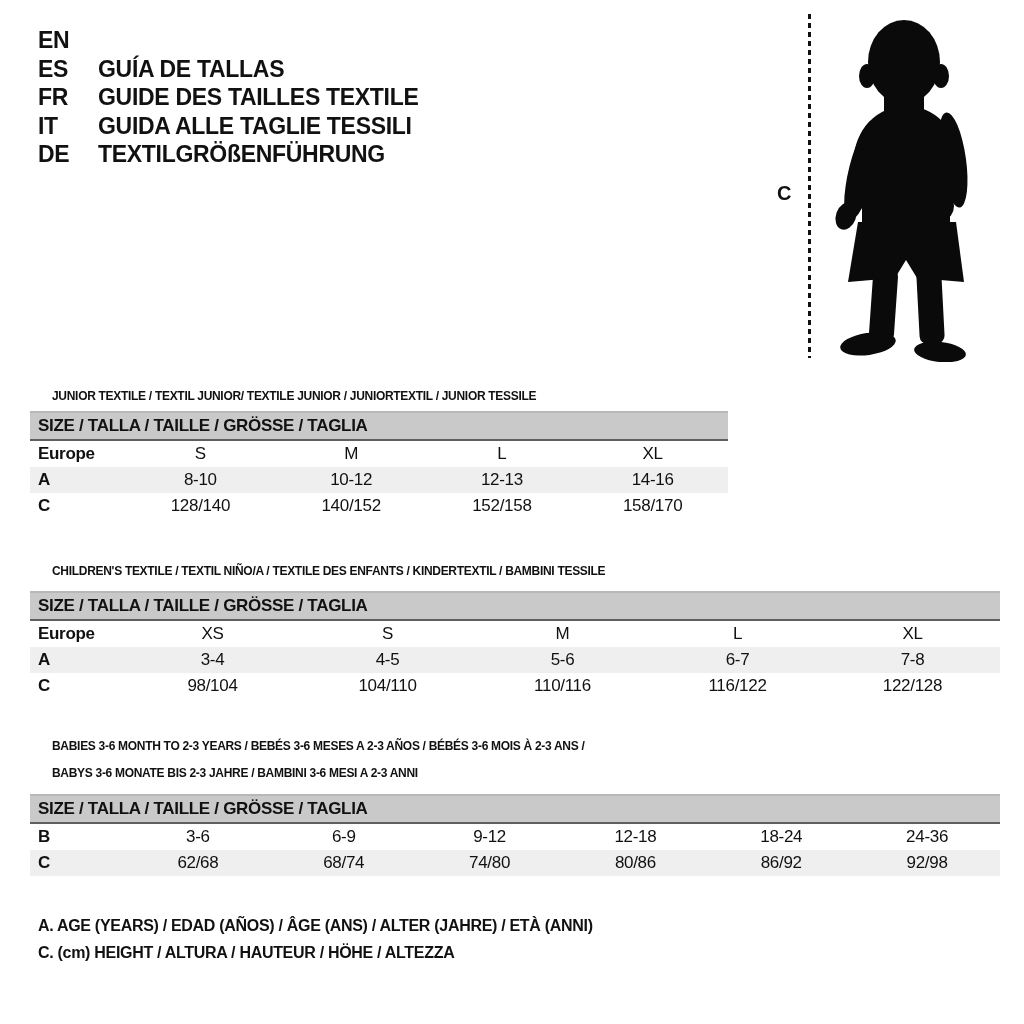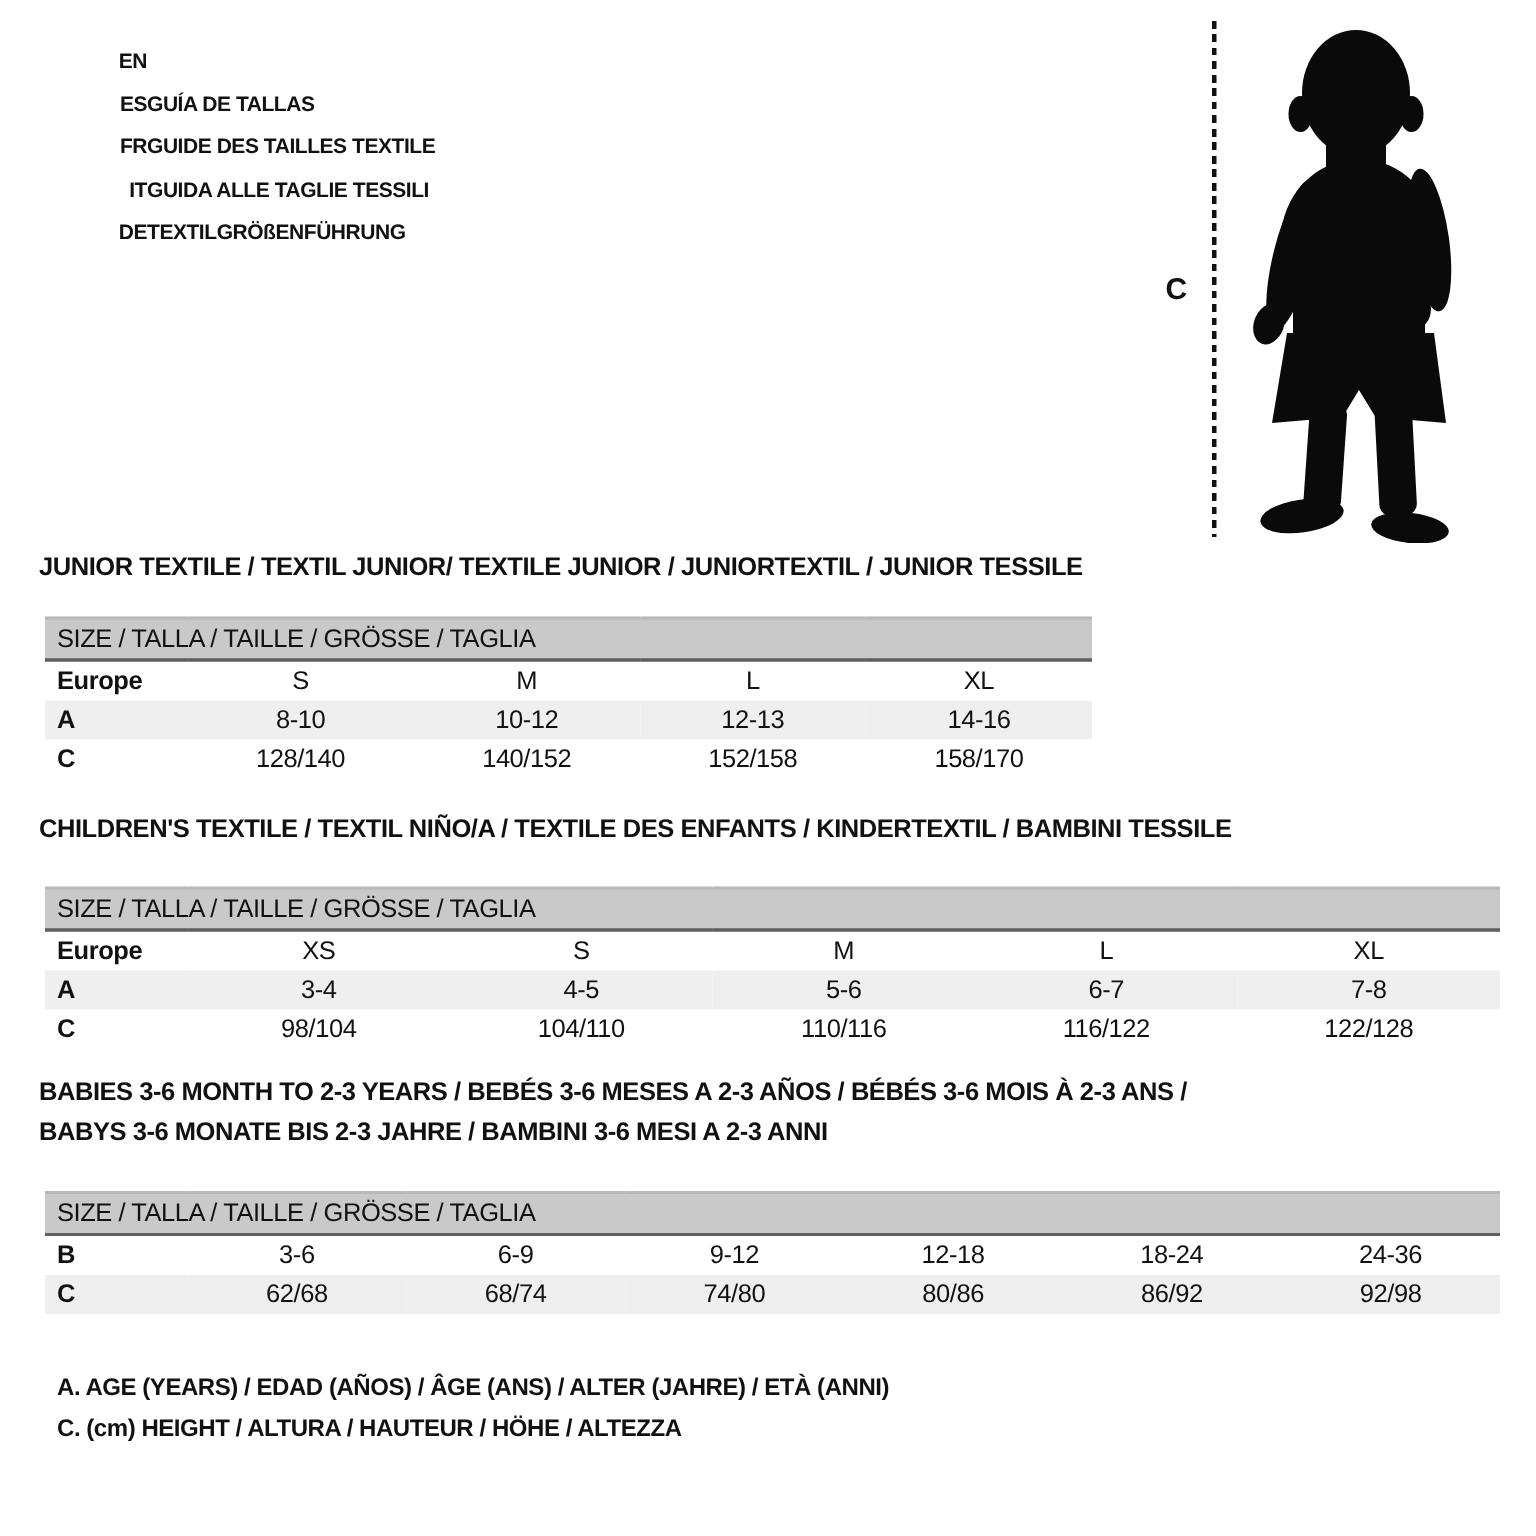--- a/index.html
+++ b/index.html
@@ -7,48 +7,48 @@
     width:1024px; height:1024px;
     background:#ffffff;
     color:#111111;
     font-family:"Liberation Sans", sans-serif;
     position:relative;
     overflow:hidden;
   }
 
   
   .lang-block { position:absolute; left:38px; top:26px; }
-  .lang-row { display:flex; font-weight:700; font-size:14px; line-height:28.6px; letter-spacing:-0.3px;text-align:right; }
+  .lang-row { display:flex; font-weight:700; font-size:23px; line-height:28.6px; letter-spacing:-0.3px; }
   .lang-code { width:60px; flex:0 0 60px; }
 
   
   .measure-line {
     position:absolute; left:808px; top:14px; width:3px; height:344px;
     background:repeating-linear-gradient(to bottom,#111 0 5px,transparent 5px 9px);
   }
   .measure-label { position:absolute; left:777px; top:182px; font-size:20px; font-weight:700; }
   .toddler-svg { position:absolute; left:816px; top:10px; }
 
   
-  .section-title { position:absolute; left:26px; font-size:17px; font-weight:700; letter-spacing:-0.3px; white-space:nowrap; }
+  .section-title { position:absolute; left:52px; font-size:12px; font-weight:700; letter-spacing:-0.3px; white-space:nowrap;margin-top:21px; }
   .st-1 { top:368px; }
   .st-2 { top:543px; }
   .st-3a { top:718px; }
   .st-3b { top:745px; }
 
   
   table.size-table { position:absolute; border-collapse:collapse; table-layout:fixed; font-size:17px; }
   .t1 { left:30px; top:411px; width:698px; }
   .t2 { left:30px; top:591px; width:970px; }
   .t3 { left:30px; top:794px; width:970px; }
   th.bar-cell {
     background:#c9c9c9;
     border-top:2px solid #b8b8b8;
     border-bottom:2px solid #5f5f5f;
-    text-align:left; font-weight:400;
+    text-align:left; font-weight:700;
     padding:2px 8px; height:22px; font-size:17px; letter-spacing:-0.3px;
   }
   td { height:26px; padding:0; text-align:center; font-weight:400; letter-spacing:-0.3px; }
   td.lbl { text-align:left; padding-left:8px; font-weight:700; }
   tr.shaded { background:#efefef; }
   col.lab { width:95px; }
 
   
   .legend-block { position:absolute; left:38px; top:912px; }
   .legend-line { font-size:16px; font-weight:700; letter-spacing:-0.3px; line-height:27px; white-space:nowrap; }

